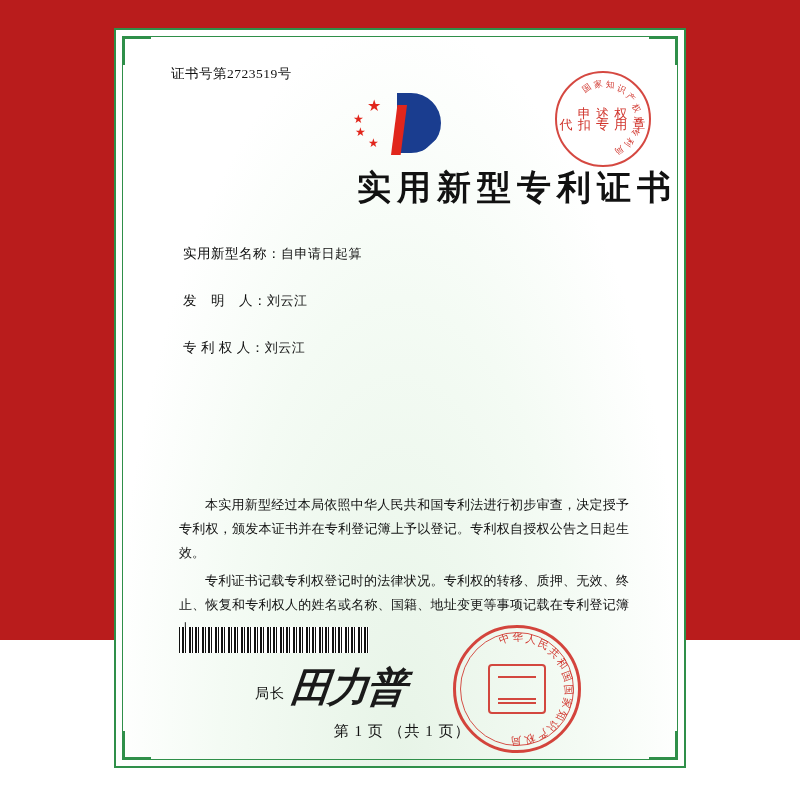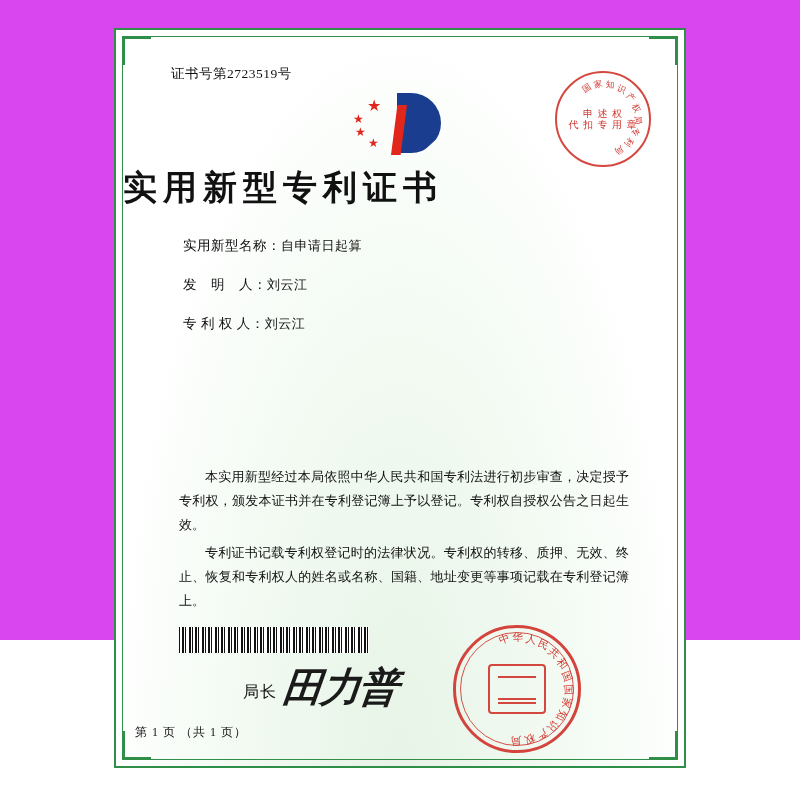--- a/index.html
+++ b/index.html
@@ -13,21 +13,21 @@
     font-family: "Liberation Serif", serif;
     color: #111;
     overflow: hidden;
   }
 
   
   .page {
     position: relative;
     width: 800px;
     height: 640px;
-    background: #d946ef;
+    background: #b91c1c;
     box-sizing: border-box;
   }
   .cert-outer {
     position: absolute;
     left: 114px;
     top: 28px;
     width: 572px;
     height: 740px;
     border: 2px solid #2f8f49;
     box-sizing: border-box;
@@ -122,21 +122,21 @@
     height: 50px;
     background: #e1261c;
     clip-path: polygon(40% 0, 100% 0, 60% 100%, 0 100%);
   }
 
   
   .title {
     position: absolute;
     left: 0; right: 0;
     top: 128px;
-    text-align: left;
+    text-align: right;
     font-family: Liberation Sans, sans-serif;
     font-size: 34px;
     font-weight: 700;
     letter-spacing: 6px;
     color: #111;
   }
 
   
   .fields {
     position: absolute;
@@ -147,33 +147,34 @@
   .field-row {
     display: flex;
     align-items: baseline;
     margin-bottom: 21px;
     font-size: 13.5px;
     color: #111;
   }
   .field-label {
     white-space: pre;
     letter-spacing: 0.5px;
+    margin-top: 8px;
   }
   .field-value {
     letter-spacing: 0.5px;
     font-family: "DejaVu Serif", serif;
     font-size: 13px;
   }
 
   
   .body-text {
     position: absolute;
     left: 56px;
     right: 48px;
-    top: 428px;
+    top: 456px;
     font-size: 13px;
     line-height: 24px;
     text-align: justify;
     color: #111;
   }
   .body-text p {
     margin: 0 0 4px 0;
     text-indent: 26px;
   }
 
@@ -195,24 +196,25 @@
 
   
   .sign-row {
     position: absolute;
     left: 120px;
     top: 630px;
     display: flex;
     align-items: flex-end;
   }
   .sign-label {
-    font-size: 16px;
+    font-size: 14px;
     letter-spacing: 1px;
     margin-right: 6px;
     margin-bottom: 4px;
+    margin-left: 12px;
   }
   .sign-hand {
     font-family: "DejaVu Serif", serif;
     font-size: 40px;
     font-weight: 700;
     font-style: italic;
     letter-spacing: -2px;
     color: #1a1a1a;
     line-height: 40px;
     transform: skewX(-6deg);
@@ -303,21 +305,21 @@
     border-radius: 50%;
     opacity: 0.9;
   }
   .stamp-small .center-lines {
     position: absolute;
     left: 50%;
     top: 50%;
     transform: translate(-50%, -50%);
     text-align: center;
     color: #d0342c;
-    font-size: 10px;
+    font-size: 13px;
     line-height: 11px;
     letter-spacing: 1px;
     white-space: nowrap;
   }
   .stamp-small .arc {
     position: absolute;
     inset: 0;
     color: #d0342c;
     font-size: 8.5px;
   }
@@ -325,23 +327,24 @@
     position: absolute;
     left: 50%;
     top: 50%;
     transform-origin: 0 0;
     white-space: nowrap;
   }
 
   
   .footer {
     position: absolute;
-    left: 12px; right: 0;
+    left: 4px; right: 0;
     bottom: 18px;
-    font-size: 12px;
+    text-align: center;
+    font-size: 15px;
     color: #111;
     letter-spacing: 1px;
   }
 </style>
 </head>
 <body>
 
 <div class="page">
   <div class="cert-outer">
     <div class="cert-inner">

